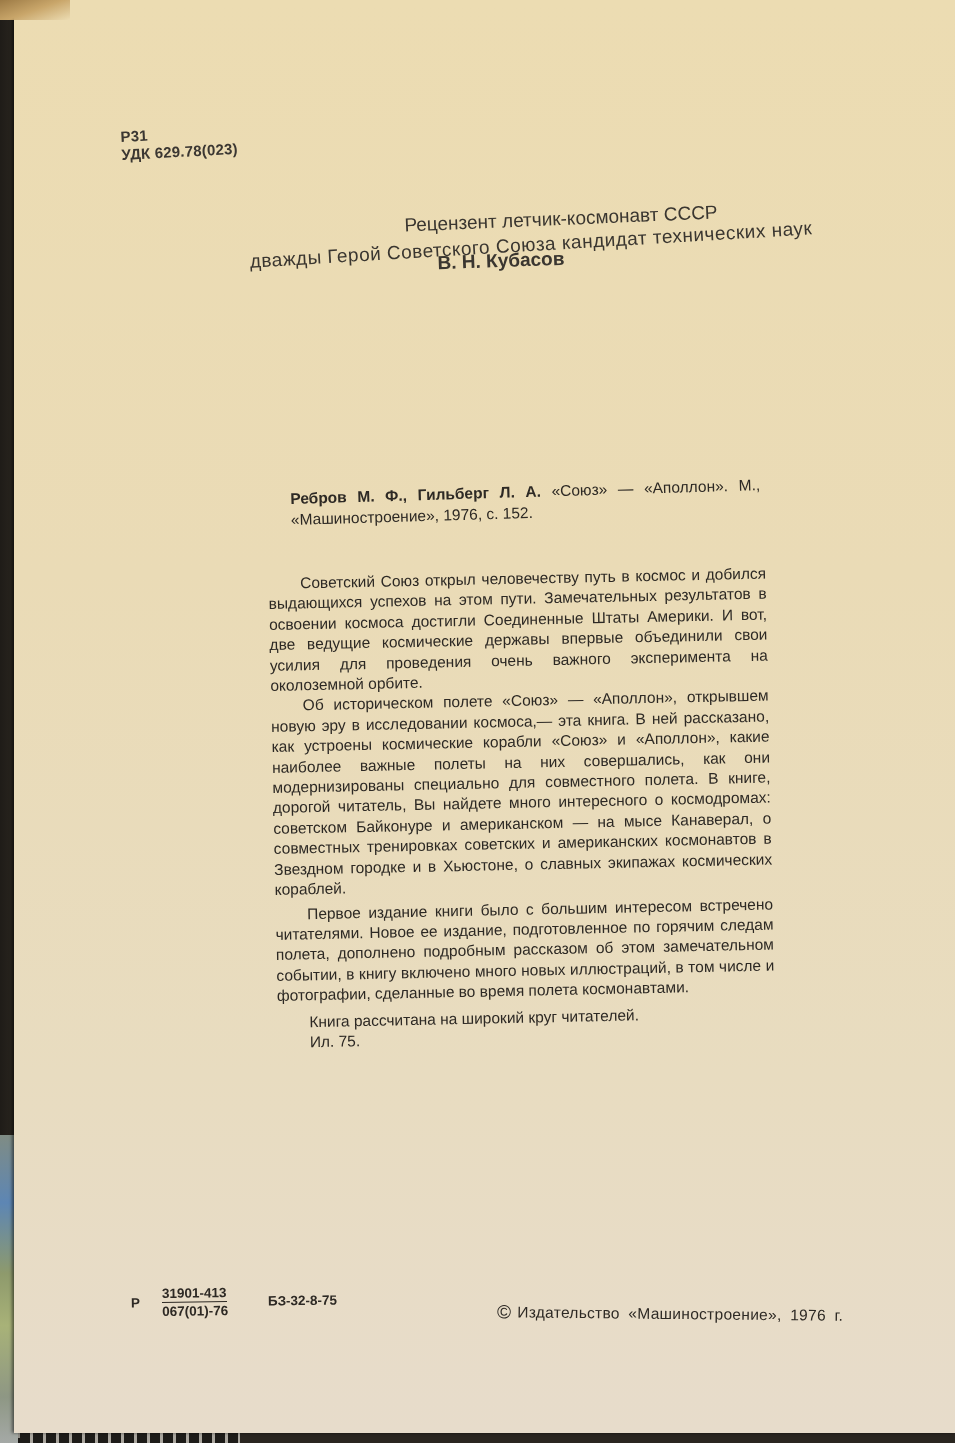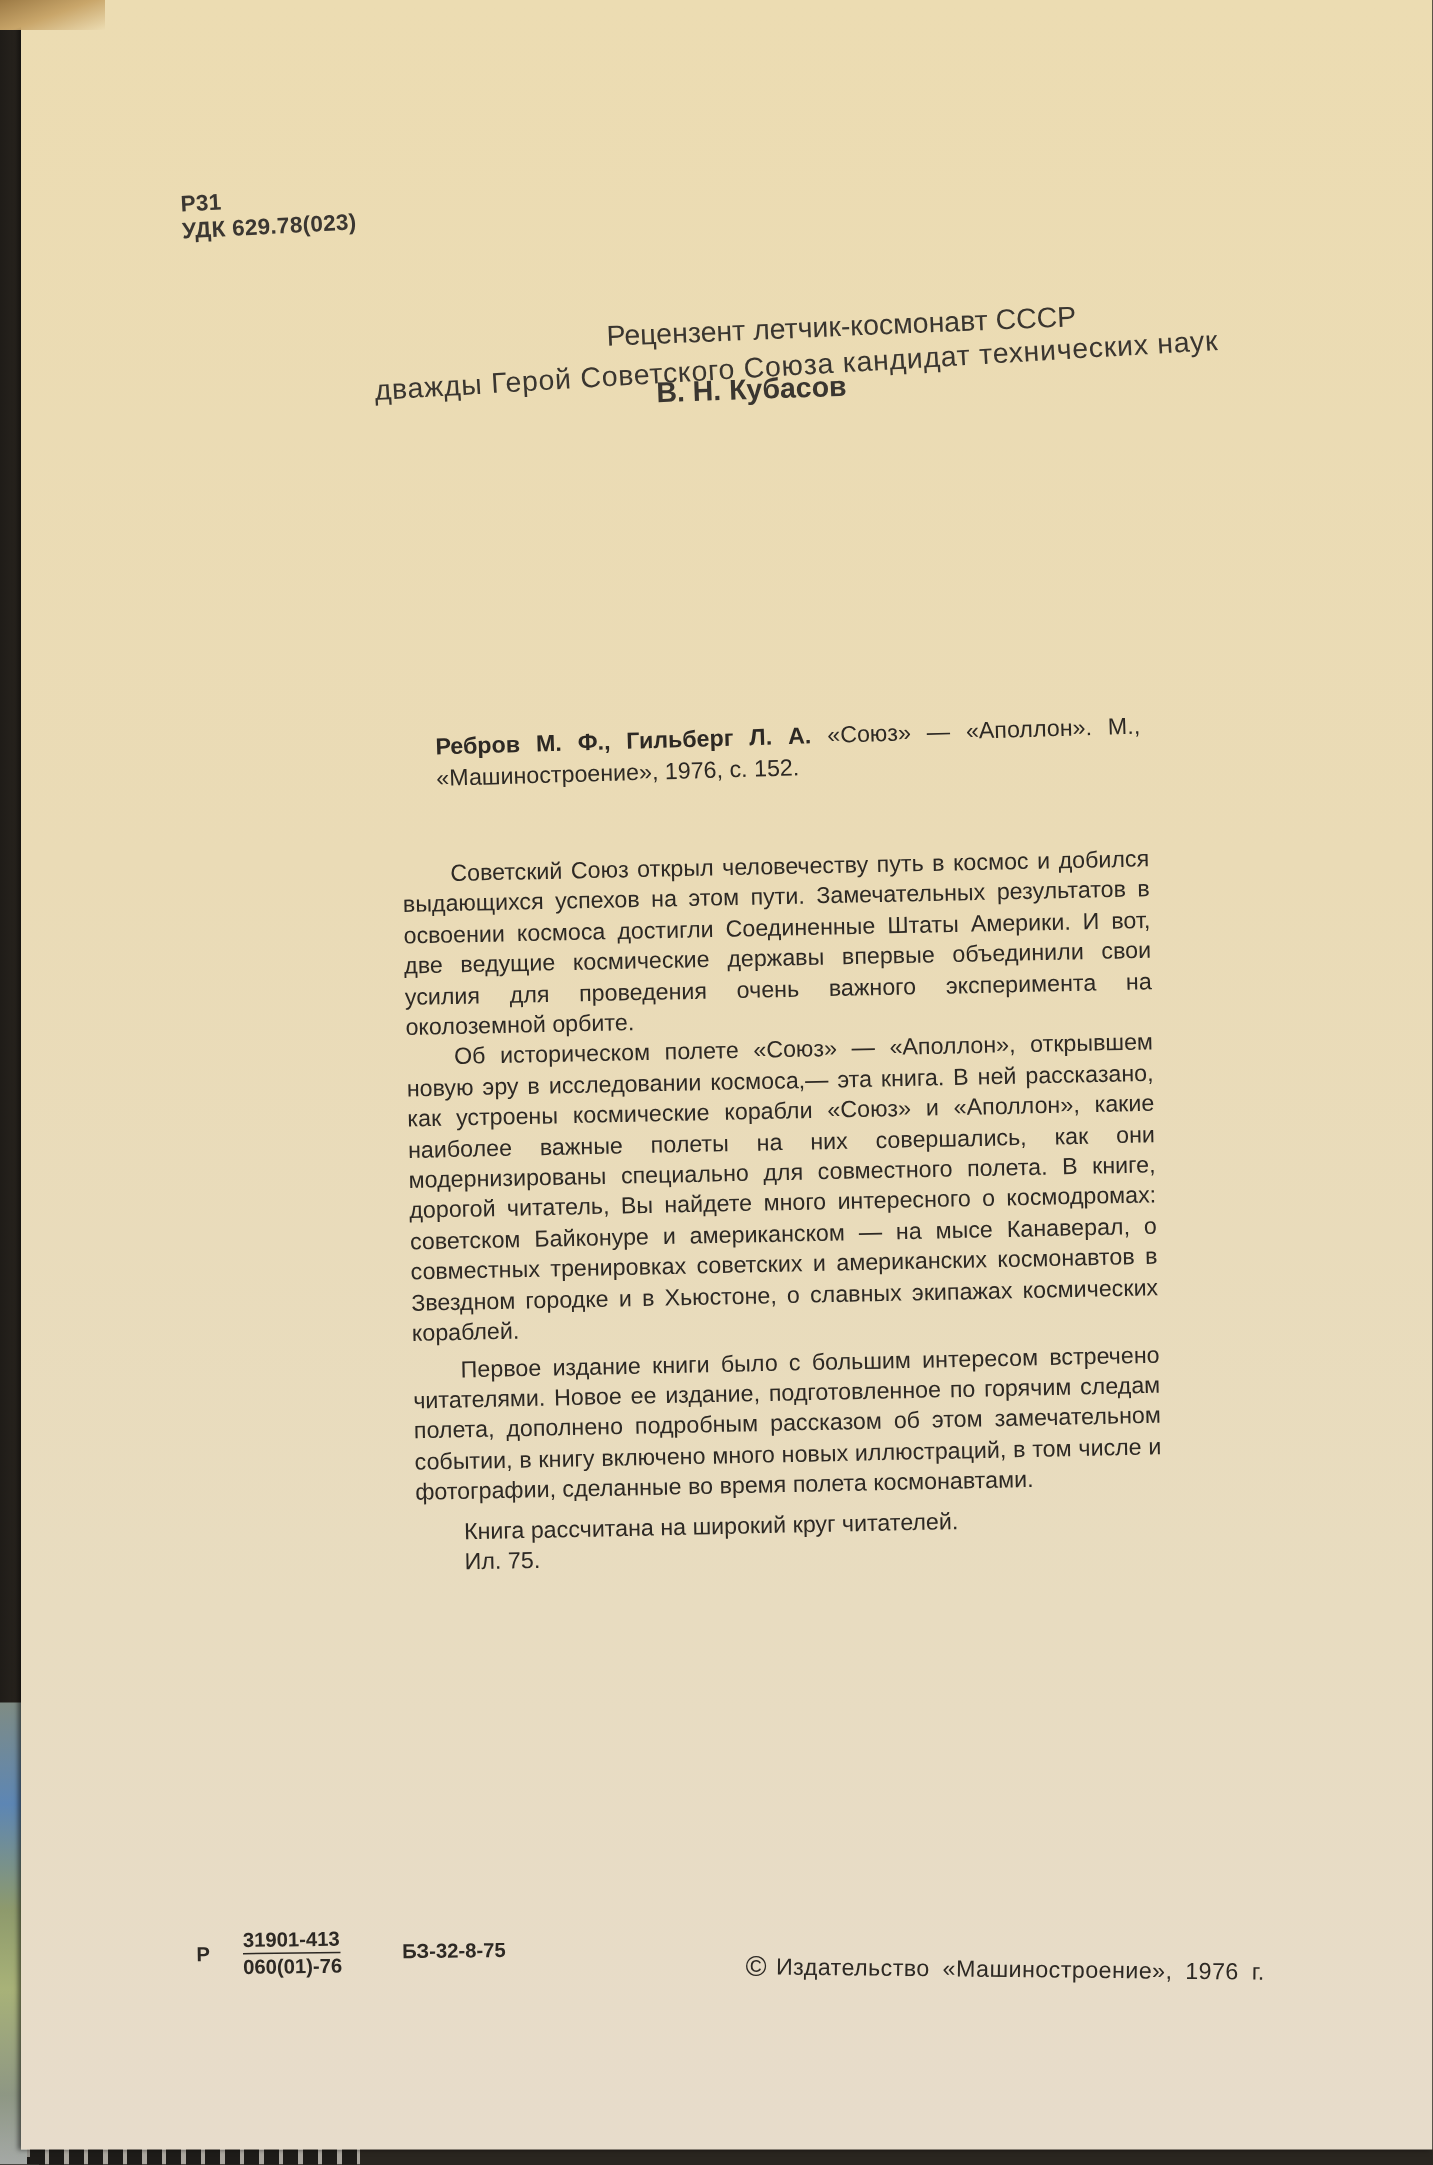--- a/index.html
+++ b/index.html
@@ -120,21 +120,21 @@
     <div class="tail">
       <div>Книга рассчитана на широкий круг читателей.</div>
       <div>Ил. 75.</div>
     </div>
   </div>
 
   <div class="codes">
     <span class="r">Р</span>
     <span class="frac">
       <span class="num">31901-413</span>
-      <span class="den">060(01)-76</span>
+      <span class="den">067(01)-76</span>
     </span>
     <span class="bz">БЗ-32-8-75</span>
   </div>
 
   <div class="copyright">
     <span class="c">©</span><span>Издательство «Машиностроение», 1976 г.</span>
   </div>
 
 </div>
 

